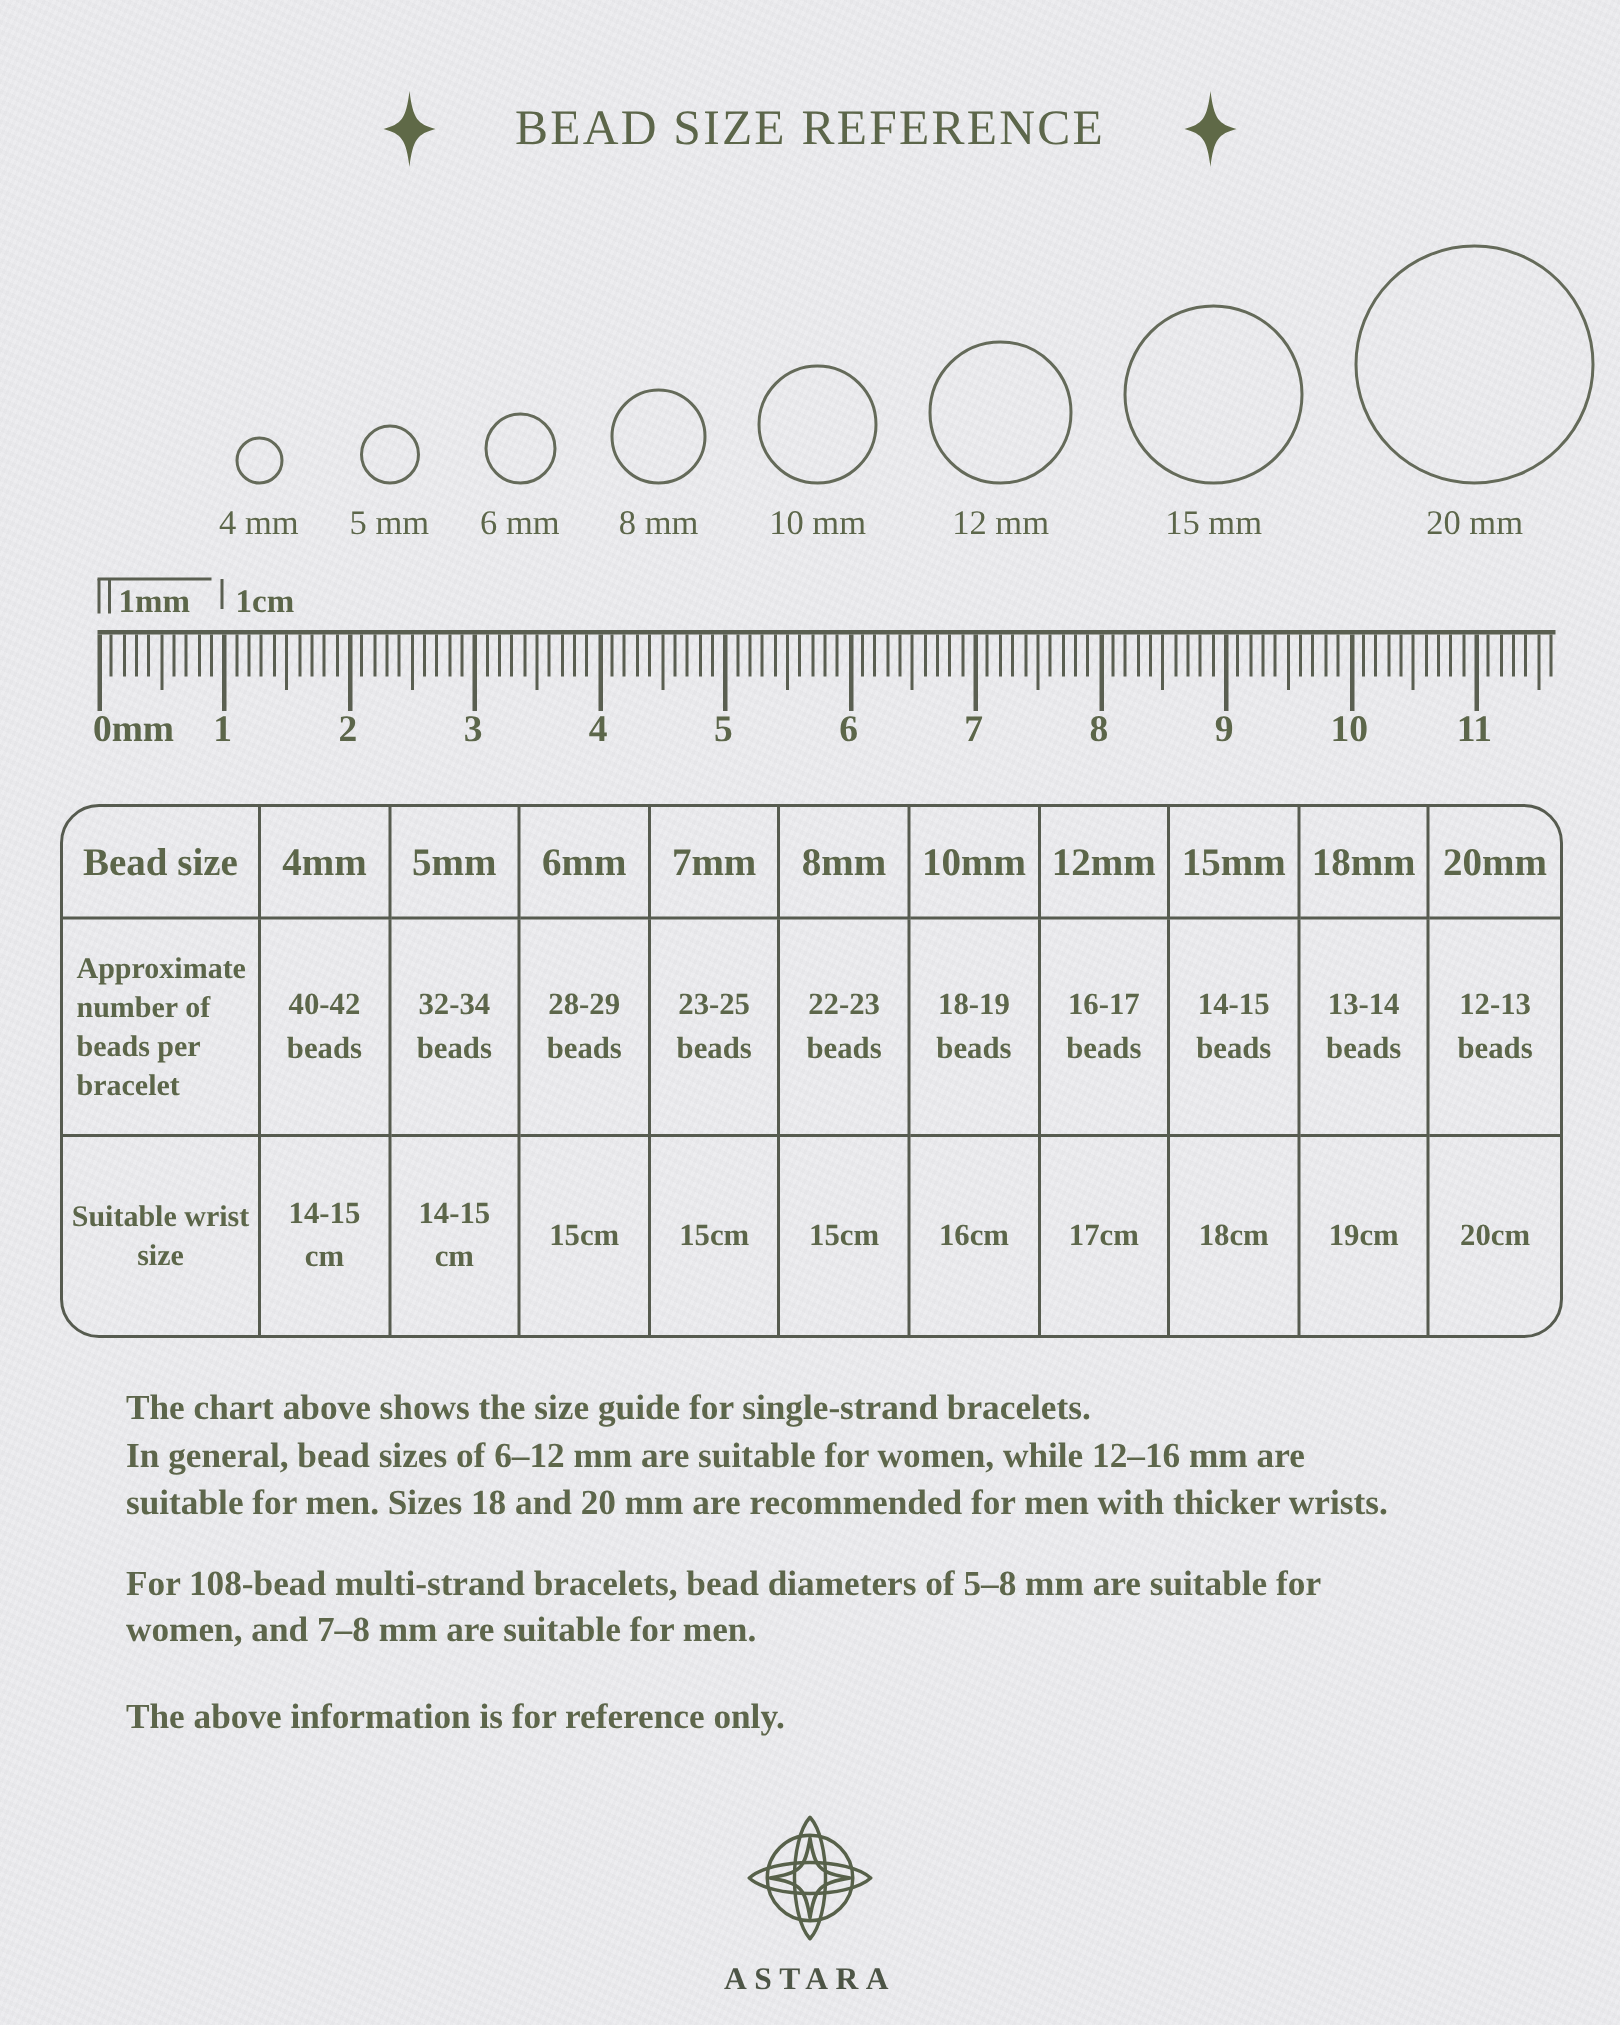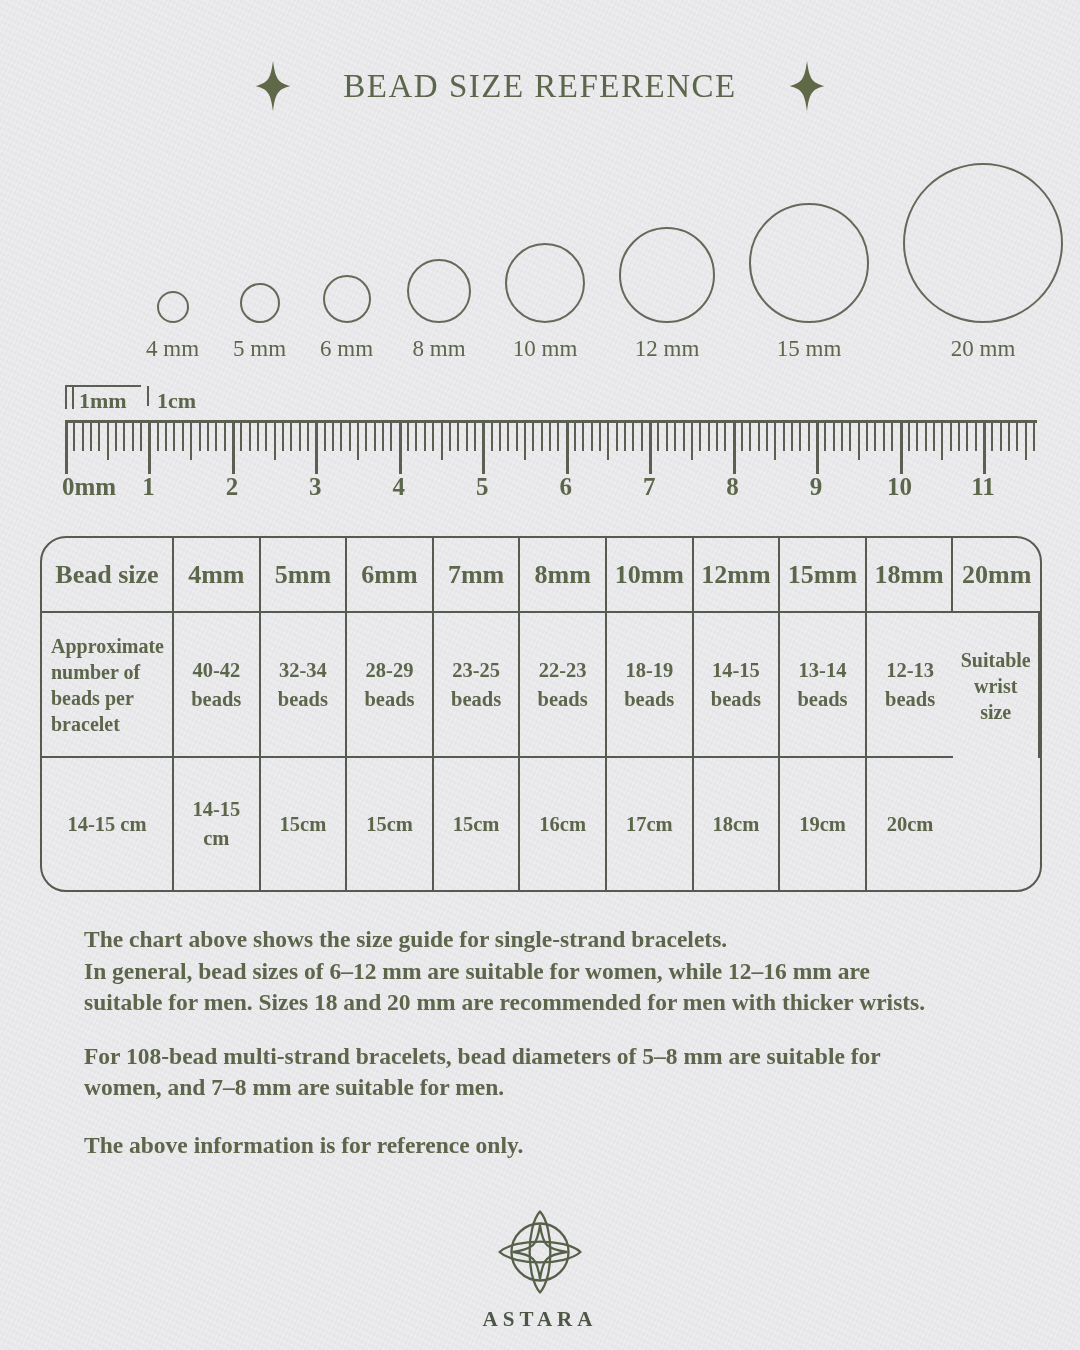--- a/index.html
+++ b/index.html
@@ -316,20 +316,21 @@
       <div class="cell head">15mm</div>
       <div class="cell head">18mm</div>
       <div class="cell head col-last">20mm</div>
       <div class="cell rowlabel left">Approximate number of beads per bracelet</div>
       <div class="cell data">40-42 beads</div>
       <div class="cell data">32-34 beads</div>
       <div class="cell data">28-29 beads</div>
       <div class="cell data">23-25 beads</div>
       <div class="cell data">22-23 beads</div>
       <div class="cell data">18-19 beads</div>
+      <div class="cell data">16-17 beads</div>
       <div class="cell data">14-15 beads</div>
       <div class="cell data">13-14 beads</div>
       <div class="cell data col-last">12-13 beads</div>
       <div class="cell rowlabel row-last">Suitable wrist size</div>
       <div class="cell data row-last">14-15 cm</div>
       <div class="cell data row-last">14-15 cm</div>
       <div class="cell data row-last">15cm</div>
       <div class="cell data row-last">15cm</div>
       <div class="cell data row-last">15cm</div>
       <div class="cell data row-last">16cm</div>

